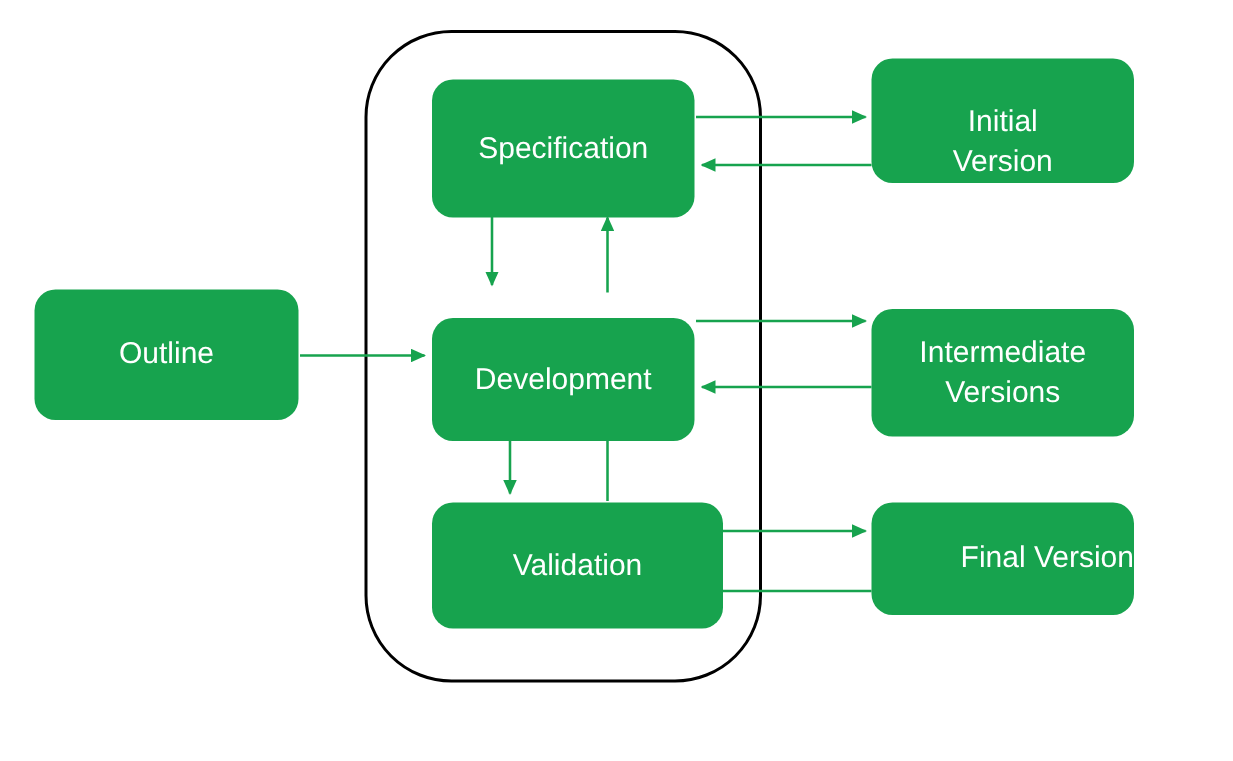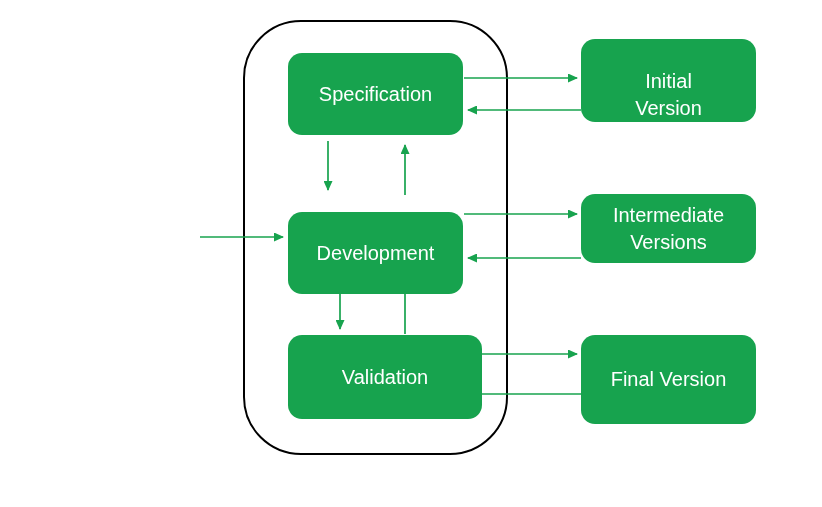--- a/index.html
+++ b/index.html
@@ -34,26 +34,26 @@
     border-radius: 14px;
     display: flex;
     align-items: center;
     justify-content: center;
     text-align: center;
     font-size: 20px;
     line-height: 1.35;
     white-space: pre-line;
   }
   .node-outline              { left: 23px;  top: 193px; width: 176px; height: 87px; }
-  .node-specification        { left: 288px; top: 53px;  width: 175px; height: 82px; }
+  .node-specification        { left: 288px; top: 53px;  width: 175px; height: 92px; }
   .node-development          { left: 288px; top: 212px; width: 175px; height: 82px; }
   .node-validation           { left: 288px; top: 335px; width: 194px; height: 84px; }
   .node-initial-version      { left: 581px; top: 39px;  width: 175px; height: 83px; align-items: flex-end; }
-  .node-intermediate-versions{ left: 581px; top: 194px; width: 175px; height: 69px; }
-  .node-final-version        { left: 581px; top: 335px; width: 175px; height: 89px; }
+  .node-intermediate-versions{ left: 581px; top: 206px; width: 175px; height: 85px; }
+  .node-final-version        { left: 581px; top: 335px; width: 175px; height: 75px; justify-content: flex-end; }
   svg.edges {
     position: absolute;
     left: 0; top: 0;
     width: 822px; height: 507px;
     pointer-events: none;
   }
   svg.edges line { stroke: var(--arrow); stroke-width: 1.7; }
   svg.edges marker path { fill: var(--arrow); }
 </style>
 </head>
@@ -81,20 +81,23 @@
     <line x1="464" y1="214" x2="577" y2="214" marker-end="url(#arrowhead)"></line>
     <line x1="581" y1="258" x2="468" y2="258" marker-end="url(#arrowhead)"></line>
 
     <line x1="340" y1="280" x2="340" y2="329" marker-end="url(#arrowhead)"></line>
     <line x1="405" y1="334" x2="405" y2="284" marker-end="url(#arrowhead)"></line>
 
     <line x1="464" y1="354" x2="577" y2="354" marker-end="url(#arrowhead)"></line>
     <line x1="581" y1="394" x2="468" y2="394" marker-end="url(#arrowhead)"></line>
   </svg>
 
+  <div class="node node-outline">
+    <span>Outline</span>
+  </div>
 
   <div class="node node-specification">
     <span>Specification</span>
   </div>
 
   <div class="node node-development">
     <span>Development</span>
   </div>
 
   <div class="node node-validation">

